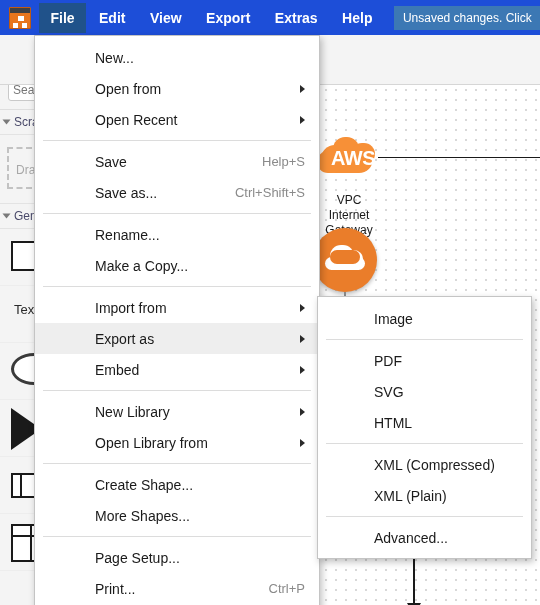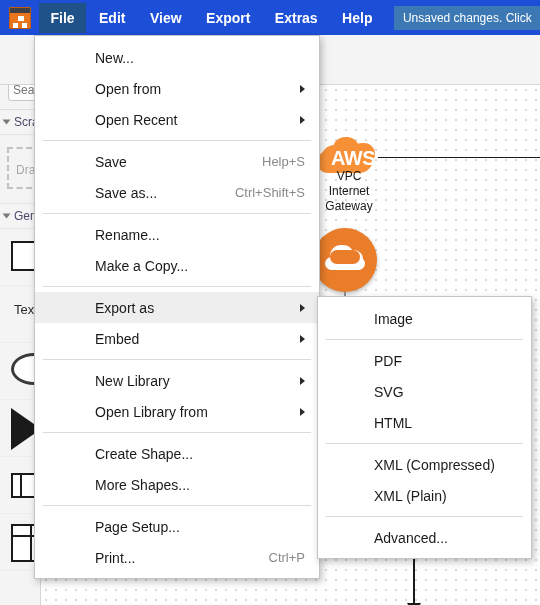--- a/index.html
+++ b/index.html
@@ -140,21 +140,21 @@
   #aws-cloud .c3{left:20px;top:2px;width:26px;height:24px;border-radius:13px;}
   #aws-cloud .c4{left:38px;top:8px;width:24px;height:22px;border-radius:11px;}
   #aws-label{
     position:absolute;left:18px;top:12px;width:62px;
     color:#ffffff;font-size:20px;font-weight:bold;letter-spacing:-0.5px;
     font-family:"Liberation Sans", sans-serif;z-index:3;
   }
   #aws-line{position:absolute;left:337px;top:72px;width:203px;height:1px;background:#1a1a1a;}
 
   #vpc-caption{
-    position:absolute;left:262px;top:84px;width:92px;text-align:center;
+    position:absolute;left:262px;top:108px;width:92px;text-align:center;
     font-size:12px;color:#1a1a1a;line-height:15px;
   }
 
   
   #cloud-node{left:272px;top:143px;width:64px;height:64px;}
   #cloud-node .disc{
     position:absolute;inset:0;border-radius:50%;
     background:#ea7d2a;box-shadow:0 2px 4px rgba(0,0,0,.28);
   }
   #cloud-node .cl{position:absolute;background:#ffffff;}
@@ -366,20 +366,24 @@
       <span class="sc">Ctrl+Shift+S</span>
     </div>
     <div class="msep"></div>
     <div class="mi">
       <span class="mlabel">Rename...</span>
     </div>
     <div class="mi">
       <span class="mlabel">Make a Copy...</span>
     </div>
     <div class="msep"></div>
+    <div class="mi">
+      <span class="mlabel">Import from</span>
+      <span class="arw"></span>
+    </div>
     <div class="mi hl">
       <span class="mlabel">Export as</span>
       <span class="arw"></span>
     </div>
     <div class="mi">
       <span class="mlabel">Embed</span>
       <span class="arw"></span>
     </div>
     <div class="msep"></div>
     <div class="mi">

